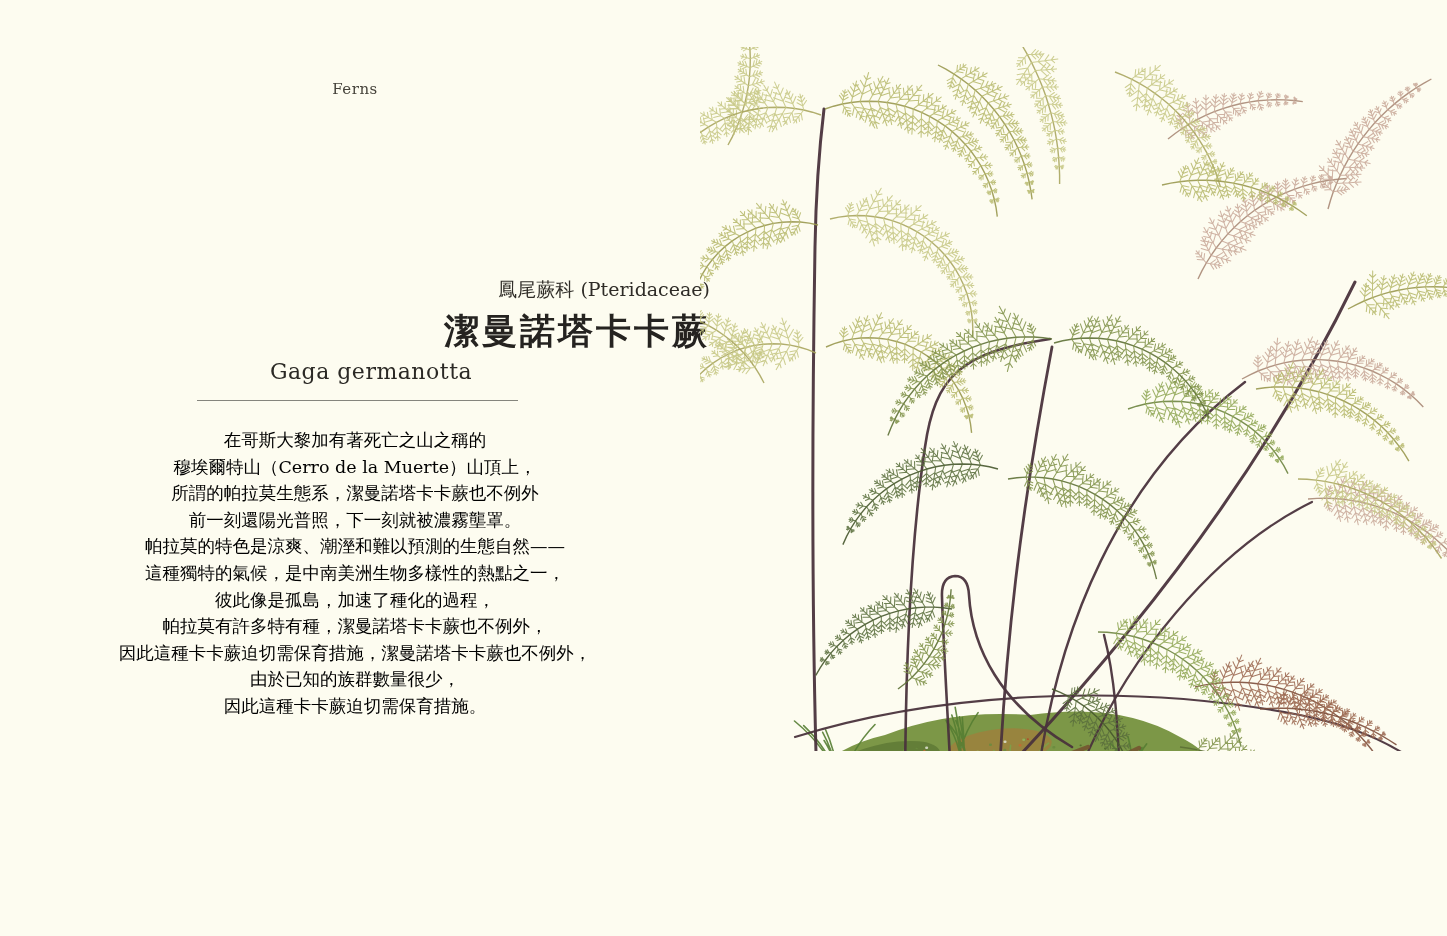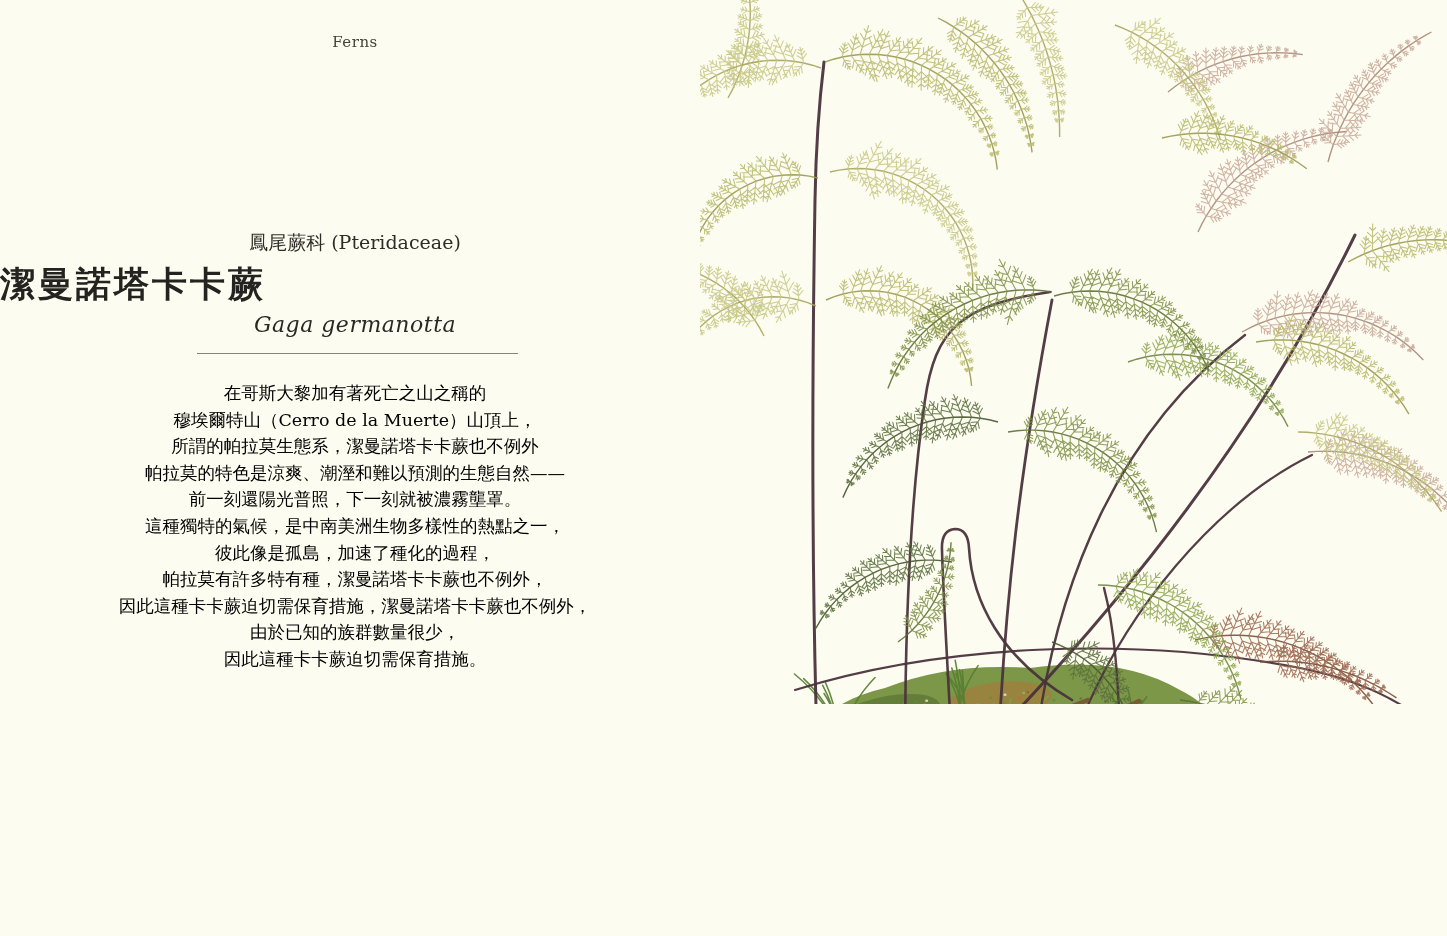--- a/index.html
+++ b/index.html
@@ -1,27 +1,28 @@
 <!DOCTYPE html>
 <html><head>
 <meta charset="utf-8">
 <style>
   html,body{margin:0;padding:0;background:#fdfcf0;}
   .spread{
     position:relative;width:1447px;height:704px;overflow:hidden;
     background:#fdfcf0;color:#2e2b26;
     font-family:"DejaVu Serif","Liberation Serif",serif;
+    margin-top:47px;
   }
   .running-head{position:absolute;top:33px;left:0;width:710px;text-align:center;
     font-size:15px;letter-spacing:.5px;color:#45423a;}
-  .family{position:absolute;top:230px;left:0;width:710px;text-align:center;font-size:19px;color:#2f2c27;}
-  .species-title{position:absolute;top:261px;left:0;width:710px;text-align:left;
+  .family{position:absolute;top:230px;left:0;width:710px;text-align:right;font-size:19px;color:#2f2c27;}
+  .species-title{position:absolute;top:261px;left:0;width:710px;text-align:right;
     font-size:35px;font-weight:600;letter-spacing:3px;color:#252320;}
-  .latin{position:absolute;top:312px;left:0;width:710px;text-align:center;
-    font-size:22px;font-style:italic;letter-spacing:.5px;color:#2b2925;}
+  .latin{position:absolute;top:312px;left:16px;width:710px;text-align:center;
+    font-size:22px;letter-spacing:.5px;color:#2b2925;}
   .rule{position:absolute;top:353px;left:197px;width:321px;border-top:1.6px solid #85857d;}
   .body-text{position:absolute;top:380px;left:40px;width:630px;text-align:center;
     font-size:17.5px;line-height:26.6px;color:#000000;}
   .bline{white-space:nowrap;}
   .folio{position:absolute;top:889px;left:0;width:710px;text-align:center;
     font-size:18px;letter-spacing:1px;color:#3c3a33;}
   .illustration{position:absolute;top:0;left:700px;width:747px;height:936px;}
   .illustration svg{display:block;}
 </style>
 </head>
@@ -36,22 +37,22 @@
   <h1 class="species-title" style="margin:0">潔曼諾塔卡卡蕨</h1>
 
   <div class="latin">Gaga germanotta</div>
 
   <div class="rule"></div>
 
   <div class="body-text">
     <div class="bline">在哥斯大黎加有著死亡之山之稱的</div>
     <div class="bline">穆埃爾特山（Cerro de la Muerte）山頂上，</div>
     <div class="bline">所謂的帕拉莫生態系，潔曼諾塔卡卡蕨也不例外</div>
+    <div class="bline">前一刻還陽光普照，下一刻就被濃霧壟罩。</div>
     <div class="bline">帕拉莫的特色是涼爽、潮溼和難以預測的生態自然——</div>
-    <div class="bline">前一刻還陽光普照，下一刻就被濃霧壟罩。</div>
     <div class="bline">這種獨特的氣候，是中南美洲生物多樣性的熱點之一，</div>
     <div class="bline">彼此像是孤島，加速了種化的過程，</div>
     <div class="bline">帕拉莫有許多特有種，潔曼諾塔卡卡蕨也不例外，</div>
     <div class="bline">因此這種卡卡蕨迫切需保育措施，潔曼諾塔卡卡蕨也不例外，</div>
     <div class="bline">由於已知的族群數量很少，</div>
     <div class="bline">因此這種卡卡蕨迫切需保育措施。</div>
   </div>
 
   <div class="folio">-168-</div>
 

